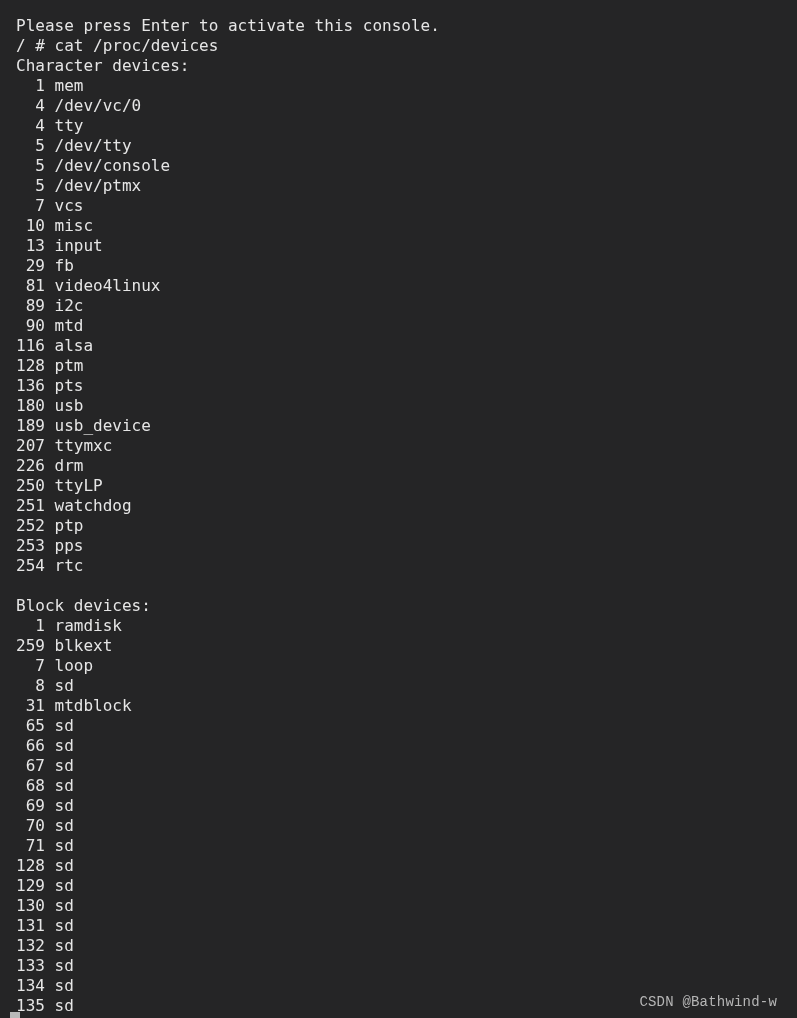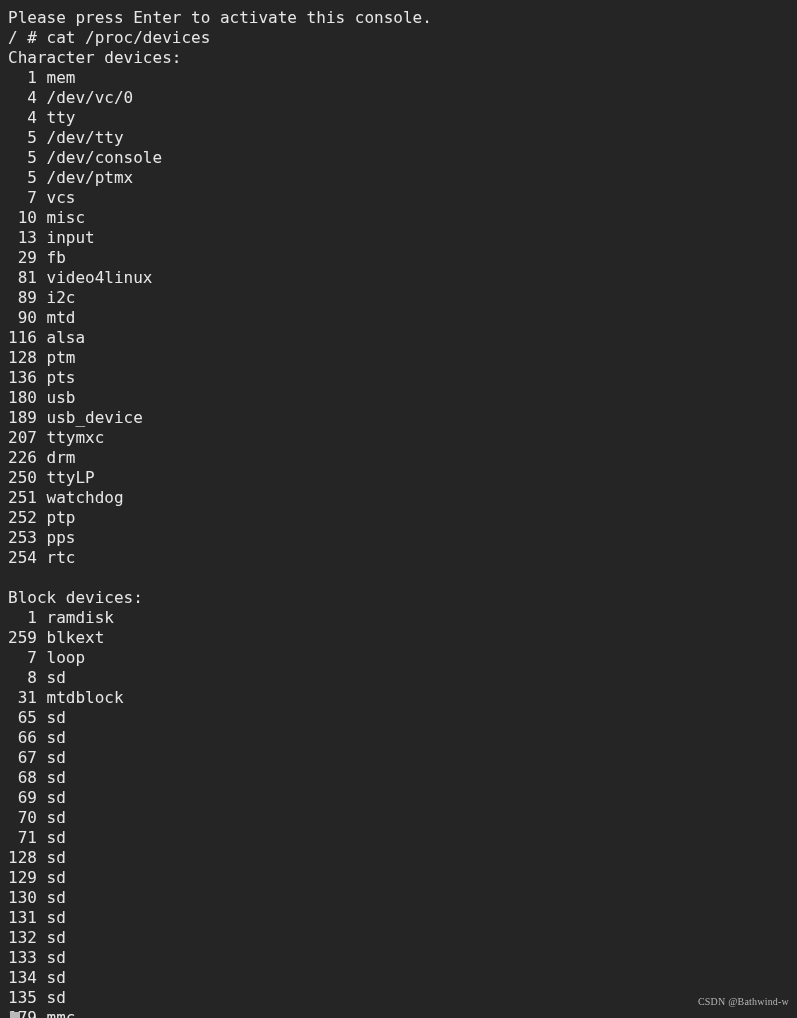--- a/index.html
+++ b/index.html
@@ -21,21 +21,21 @@
     width: 797px;
     height: 1018px;
     background: #252526;
     color: #e6e6e6;
     font-family: "DejaVu Sans Mono", "Liberation Mono", monospace;
     font-size: 16px;
     line-height: 20px;
     white-space: pre;
     overflow: hidden;
     box-sizing: border-box;
-    padding: 8px;
+    padding: 16px;
   }
   .term-line {
     height: 20px;
     line-height: 20px;
     white-space: pre;
     letter-spacing: 0px;
     color: #e6e6e6;
     font-size: 16px;
     font-family: "DejaVu Sans Mono", "Liberation Mono", monospace;
   }
@@ -45,25 +45,25 @@
   #cursor-block {
     position: absolute;
     left: 9.6px;
     top: 1012px;
     width: 10px;
     height: 6px;
     background: #b9b9b9;
   }
   #watermark {
     position: absolute;
-    right: 8px;
+    right: 20px;
     top: 993px;
     color: #b6b6b6;
-    font-family: Liberation Serif, serif;
-    font-size: 10px;
+    font-family: Liberation Mono, monospace;
+    font-size: 14px;
     line-height: 18px;
     letter-spacing: 0.2px;
     white-space: pre;
   }
 </style>
 </head>
 <body style="background: rgb(37, 37, 38);">
 
 <div id="terminal" style="background: rgb(37, 37, 38); color: rgb(230, 230, 230);"><div class="term-line">Please press Enter to activate this console.</div><div class="term-line">/ # cat /proc/devices</div><div class="term-line">Character devices:</div><div class="term-line">  1 mem</div><div class="term-line">  4 /dev/vc/0</div><div class="term-line">  4 tty</div><div class="term-line">  5 /dev/tty</div><div class="term-line">  5 /dev/console</div><div class="term-line">  5 /dev/ptmx</div><div class="term-line">  7 vcs</div><div class="term-line"> 10 misc</div><div class="term-line"> 13 input</div><div class="term-line"> 29 fb</div><div class="term-line"> 81 video4linux</div><div class="term-line"> 89 i2c</div><div class="term-line"> 90 mtd</div><div class="term-line">116 alsa</div><div class="term-line">128 ptm</div><div class="term-line">136 pts</div><div class="term-line">180 usb</div><div class="term-line">189 usb_device</div><div class="term-line">207 ttymxc</div><div class="term-line">226 drm</div><div class="term-line">250 ttyLP</div><div class="term-line">251 watchdog</div><div class="term-line">252 ptp</div><div class="term-line">253 pps</div><div class="term-line">254 rtc</div><div class="term-line blank"></div><div class="term-line">Block devices:</div><div class="term-line">  1 ramdisk</div><div class="term-line">259 blkext</div><div class="term-line">  7 loop</div><div class="term-line">  8 sd</div><div class="term-line"> 31 mtdblock</div><div class="term-line"> 65 sd</div><div class="term-line"> 66 sd</div><div class="term-line"> 67 sd</div><div class="term-line"> 68 sd</div><div class="term-line"> 69 sd</div><div class="term-line"> 70 sd</div><div class="term-line"> 71 sd</div><div class="term-line">128 sd</div><div class="term-line">129 sd</div><div class="term-line">130 sd</div><div class="term-line">131 sd</div><div class="term-line">132 sd</div><div class="term-line">133 sd</div><div class="term-line">134 sd</div><div class="term-line">135 sd</div><div class="term-line">179 mmc</div></div>
 

